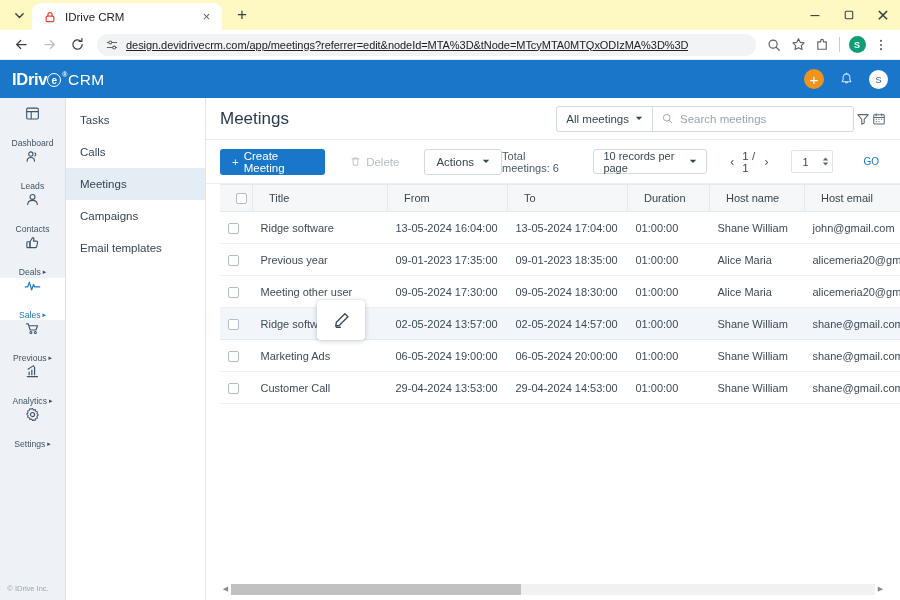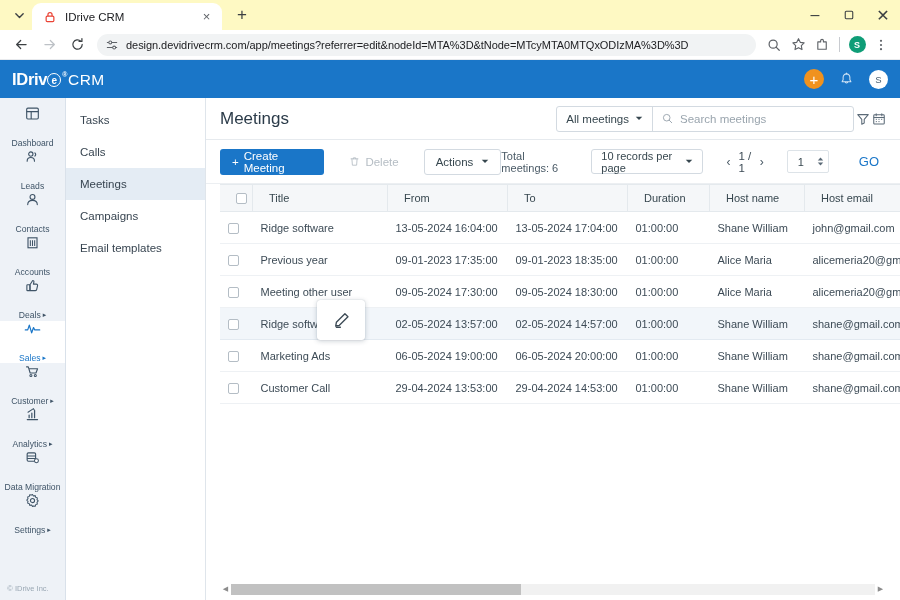--- a/index.html
+++ b/index.html
@@ -48,21 +48,21 @@
     padding: 0 8px; gap: 2px; flex: 0 0 30px; border-bottom: 1px solid #e8eaed;
   }
   .navbtn {
     width: 26px; height: 26px; display: flex; align-items: center; justify-content: center;
     border-radius: 50%; color: #5f6368;
   }
   .navbtn.disabled { color: #bdc1c6; }
   .omnibox {
     flex: 1; height: 22px; background: #f1f3f4; border-radius: 13px;
     display: flex; align-items: center; padding: 0 9px; gap: 8px; margin: 0 5px;
-    font-size: 11px; color: #202124; overflow: hidden;
+    font-size: 11px; color: #202124; overflow: hidden; text-decoration: underline;
   }
   .omnibox .url { white-space: nowrap; overflow: hidden; text-overflow: ellipsis; letter-spacing: -0.05px; }
   .tb-icon { width: 22px; height: 22px; display:flex; align-items:center; justify-content:center; color: #5f6368; }
   .tb-sep { width:1px; height:15px; background:#c8cbd0; margin:0 4px; }
   .prof-av {
     width: 17px; height: 17px; border-radius: 50%; background: #0f9d77; color: #fff;
     font-size: 9px; display: flex; align-items: center; justify-content: center; font-weight: bold;
   }
 
   
@@ -174,21 +174,21 @@
     gap: 8px; padding: 0 9px; font-size: 11px; color: #37474f;
   }
   .pager { display: flex; align-items: center; gap: 8px; font-size: 11.5px; color: #3c4a55; }
   .pager .arr { color: #4a5a66; font-size: 12px; }
   .pagebox {
     display: flex; align-items: center; height: 23px; border: 1px solid #dde3e8; border-radius: 2px;
   }
   .pagebox .pnum { width: 26px; text-align: center; font-size: 11px; color: #37474f; }
   .pagebox .spin { display: flex; flex-direction: column; align-items: center; justify-content: center;
     width: 14px; gap: 1px; color: #5b6a77; }
-  .go-btn { font-size: 13px; color: #1a76c8; padding: 0 7px; }
+  .go-btn { font-size: 10px; color: #1a76c8; padding: 0 7px; }
 
   
   .tablewrap { flex: 1; overflow: hidden; position: relative; padding: 0 14px; }
   table { width: 100%; border-collapse: collapse; table-layout: fixed; }
   thead tr { background: #f5f7f9; }
   th {
     text-align: left; font-size: 11px; color: #37474f; font-weight: normal;
     height: 27px; padding: 0 16px; border-top: 1px solid #e4e9ed; border-bottom: 1px solid #e4e9ed;
     border-right: 1px solid #e4e9ed; white-space: nowrap;
   }
@@ -370,29 +370,20 @@
         <div class="rail-item">
           <span class="ri-icon">
             <svg width="15" height="15" viewBox="0 0 16 16">
                 <circle cx="8" cy="5.2" r="2.6" fill="none" stroke="#3f5467" stroke-width="1.2"></circle>
                 <path d="M2.9 13.4c0-2.8 2.3-4.5 5.1-4.5s5.1 1.7 5.1 4.5" fill="none" stroke="#3f5467" stroke-width="1.2" stroke-linecap="round"></path>
               </svg>
           </span>
           <span>Contacts</span>
         </div>
 
-        <div class="rail-item">
-          <span class="ri-icon">
-            <svg width="15" height="15" viewBox="0 0 16 16">
-                <rect x="3.2" y="3" width="9.6" height="10.6" fill="none" stroke="#3f5467" stroke-width="1.2"></rect>
-                <path d="M5.7 5.6v6M8 5.6v6M10.3 5.6v6" stroke="#3f5467" stroke-width="1.1"></path>
-              </svg>
-          </span>
-          <span>Accounts</span>
-        </div>
 
         <div class="rail-item">
           <span class="ri-icon">
             <svg width="15" height="15" viewBox="0 0 16 16">
                 <path d="M5.3 13.4V7.2l2.9-4.6c.9 0 1.5.7 1.3 1.6l-.5 2.3h3.1c.9 0 1.5.8 1.3 1.7l-.9 4c-.1.7-.7 1.2-1.4 1.2z" fill="none" stroke="#3f5467" stroke-width="1.2" stroke-linejoin="round"></path>
                 <rect x="2" y="7.2" width="3.3" height="6.2" rx="0.7" fill="none" stroke="#3f5467" stroke-width="1.2"></rect>
               </svg>
           </span>
           <span><span>Deals</span><span class="caret"> ▸</span></span>
         </div>
@@ -407,44 +398,34 @@
         </div>
 
         <div class="rail-item">
           <span class="ri-icon">
             <svg width="15" height="15" viewBox="0 0 16 16">
                 <path d="M1.6 3h1.9l2 6.6h6.2L13.4 5H4.2" fill="none" stroke="#3f5467" stroke-width="1.2" stroke-linecap="round" stroke-linejoin="round"></path>
                 <circle cx="6.3" cy="12.3" r="1.1" fill="none" stroke="#3f5467" stroke-width="1.1"></circle>
                 <circle cx="11" cy="12.3" r="1.1" fill="none" stroke="#3f5467" stroke-width="1.1"></circle>
               </svg>
           </span>
-          <span><span>Customer</span><span class="caret"> ▸</span></span>
+          <span><span>Previous</span><span class="caret"> ▸</span></span>
         </div>
 
         <div class="rail-item">
           <span class="ri-icon">
             <svg width="15" height="15" viewBox="0 0 16 16">
                 <path d="M2.4 13.4h11" stroke="#3f5467" stroke-width="1.2" stroke-linecap="round"></path>
                 <path d="M4.4 11.4V8.6M7.3 11.4V6.4M10.2 11.4V4.3" stroke="#3f5467" stroke-width="1.3" stroke-linecap="round"></path>
                 <path d="M3.2 5.6L9 1.8l1.4 2.3" fill="none" stroke="#3f5467" stroke-width="1.1" stroke-linecap="round"></path>
               </svg>
           </span>
           <span><span>Analytics</span><span class="caret"> ▸</span></span>
         </div>
 
-        <div class="rail-item">
-          <span class="ri-icon">
-            <svg width="15" height="15" viewBox="0 0 16 16">
-                <rect x="2.3" y="3" width="9" height="9" rx="1.3" fill="none" stroke="#3f5467" stroke-width="1.2"></rect>
-                <path d="M2.3 6.3h9M2.3 9h9" stroke="#3f5467" stroke-width="1.1"></path>
-                <circle cx="12.2" cy="11.4" r="2.1" fill="#fff" stroke="#3f5467" stroke-width="1.1"></circle>
-              </svg>
-          </span>
-          <span>Data Migration</span>
-        </div>
 
         <div class="rail-item">
           <span class="ri-icon">
             <svg width="15" height="15" viewBox="0 0 16 16">
                 <circle cx="8" cy="8" r="2.2" fill="none" stroke="#3f5467" stroke-width="1.2"></circle>
                 <path d="M8 1.6l1 1.6 1.9-.4.5 1.8 1.8.6-.4 1.9 1.3 1.4-1.3 1.4.4 1.9-1.8.6-.5 1.8-1.9-.4L8 14.4l-1-1.6-1.9.4-.5-1.8-1.8-.6.4-1.9L1.9 7.5l1.3-1.4-.4-1.9 1.8-.6.5-1.8 1.9.4z" fill="none" stroke="#3f5467" stroke-width="1.1" stroke-linejoin="round"></path>
               </svg>
           </span>
           <span><span>Settings</span><span class="caret"> ▸</span></span>
         </div>

